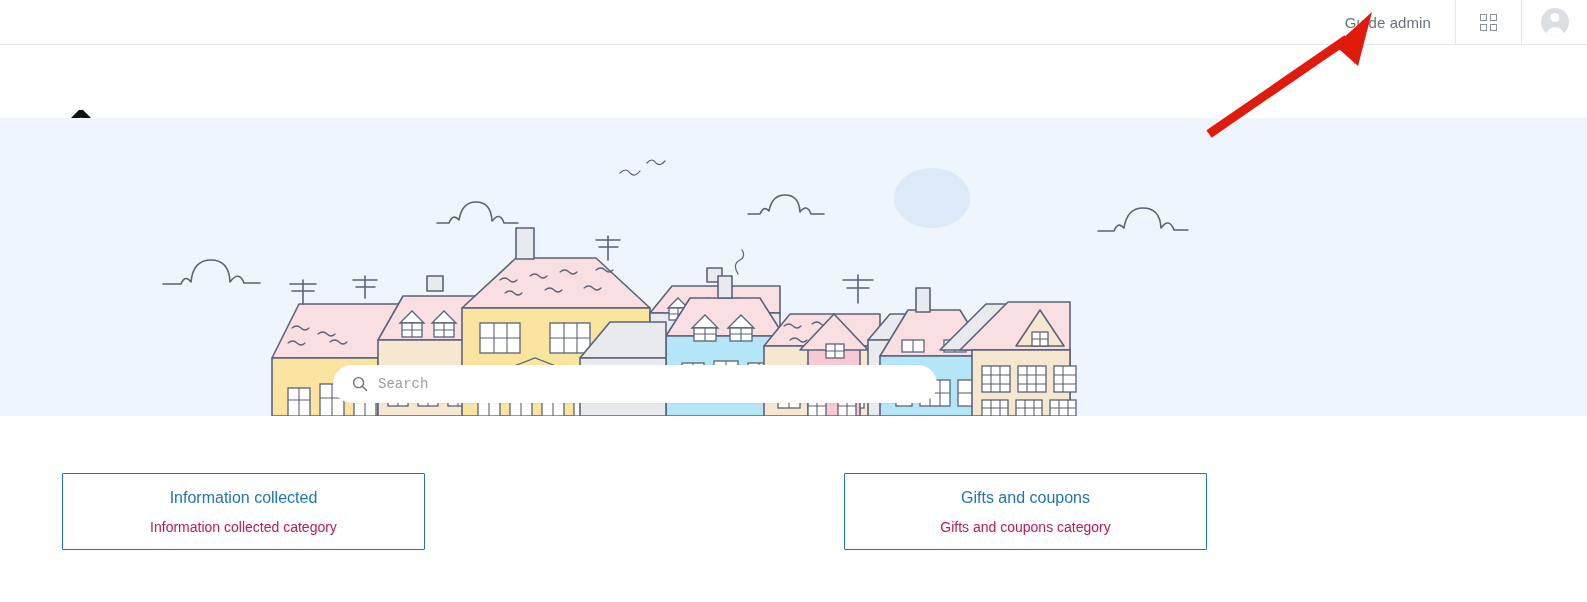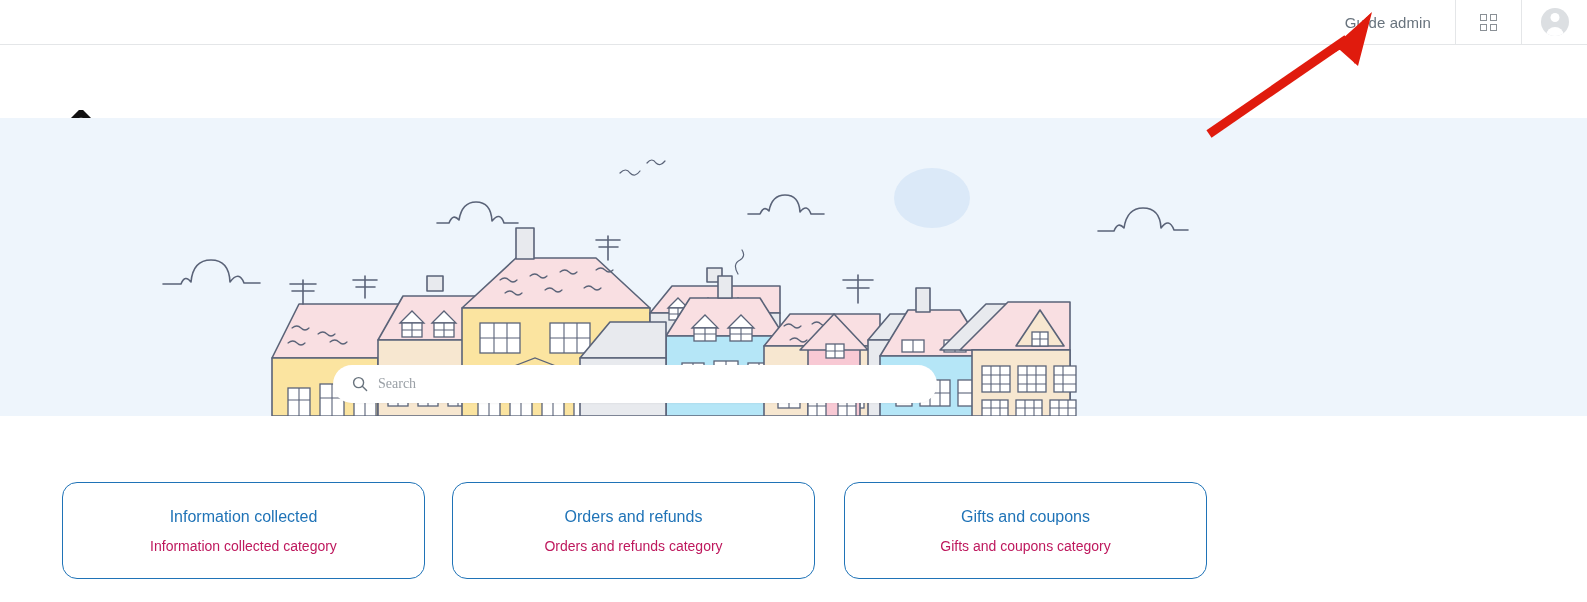--- a/index.html
+++ b/index.html
@@ -79,35 +79,34 @@
     position: absolute; left: 333px; top: 247px; width: 604px; height: 38px; z-index: 5;
   }
   .searchbox {
     width: 100%; height: 38px; background: #ffffff; border-radius: 19px;
     display: flex; align-items: center; padding-left: 19px;
     box-shadow: 0 1px 2px rgba(0,0,0,.04);
   }
   .search-icon { width: 16px; height: 16px; flex: none; margin-right: 10px; }
   .search-input {
     border: none; outline: none; background: transparent;
-    font-family: Liberation Serif, serif; font-size: 14px; color: #2f3941;
+    font-family: Liberation Mono, monospace; font-size: 14px; color: #2f3941;
     width: 520px; height: 36px;
   }
   .search-input::placeholder { color: #9aa0a6; }
 
   
   .cards {
     position: absolute; left: 0; top: 473px; width: 1587px; height: 98px;
   }
   .card {
-    position: absolute; top: 0; height: 97px;
-    border: 1px solid #1f73b7; border-radius: 15px; background: #ffffff;
+    position: absolute; top: 0; height: 77px;
+    border: 1px solid #1f73b7; border-radius: 1px; background: #ffffff;
     display: flex; flex-direction: column; align-items: center; justify-content: center;
     text-decoration: none;
-    margin-top: 9px;
   }
   .card-title { font-size: 16px; color: #1f73b7; margin-bottom: 12px; }
   .card-sub { font-size: 14px; color: #be185d; }
   #card0 { left: 62px;  width: 363px; }
   #card1 { left: 452px; width: 363px; }
   #card2 { left: 844px; width: 363px; }
 
   
   .arrow-layer {
     position: absolute; left:0; top:0; width:1587px; height:602px; pointer-events:none; z-index: 50;
@@ -386,24 +385,20 @@
         <input class="search-input" type="text" placeholder="Search" style="">
       </div>
     </div>
   </div>
 
   <div class="cards">
     <a class="card" id="card0" href="#">
       <span class="card-title">Information collected</span>
       <span class="card-sub">Information collected category</span>
     </a>
-    <a class="card" id="card1" href="#">
-      <span class="card-title">Orders and refunds</span>
-      <span class="card-sub">Orders and refunds category</span>
-    </a>
     <a class="card" id="card2" href="#">
       <span class="card-title">Gifts and coupons</span>
       <span class="card-sub">Gifts and coupons category</span>
     </a>
   </div>
 
   <svg class="arrow-layer" viewBox="0 0 1587 602">
     <line x1="1209" y1="134" x2="1347" y2="39" stroke="#e01b0d" stroke-width="9" stroke-linecap="butt"></line>
     <polygon points="1332,54 1371,13 1355,64 1344,47" fill="#e01b0d"></polygon>
     <polygon points="1330,50 1372,12 1358,66 1340,50" fill="#e01b0d"></polygon>

